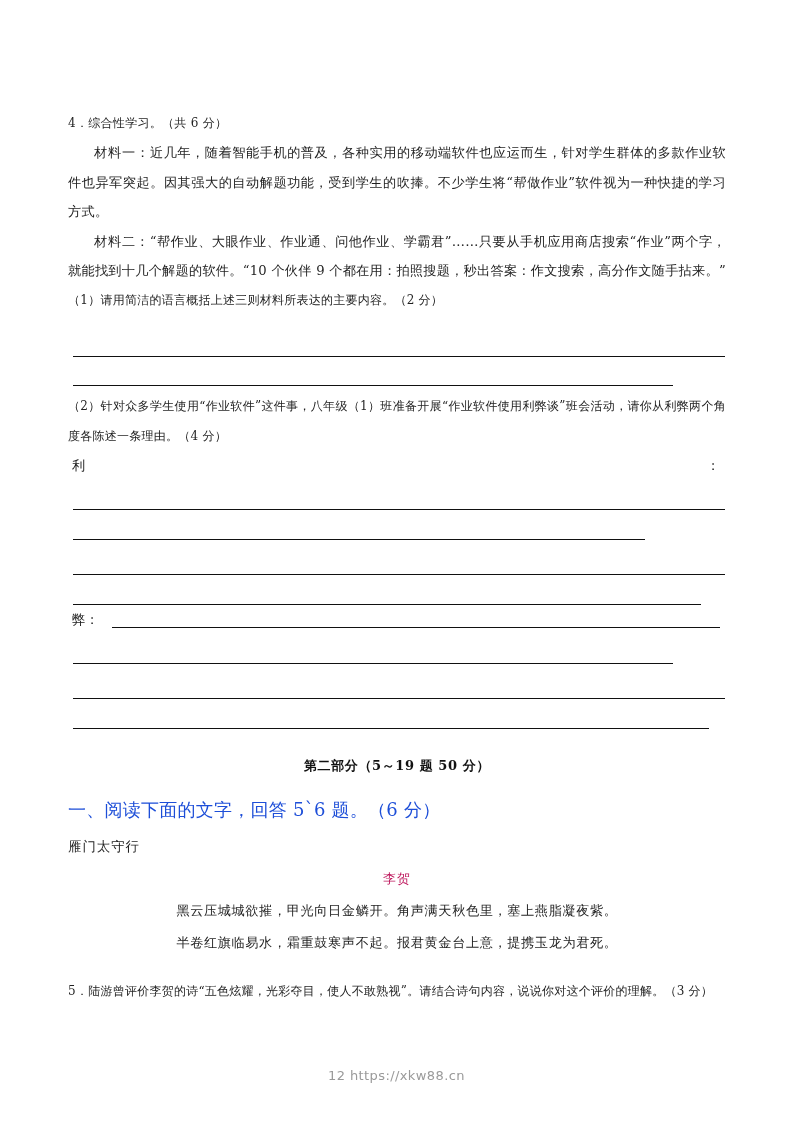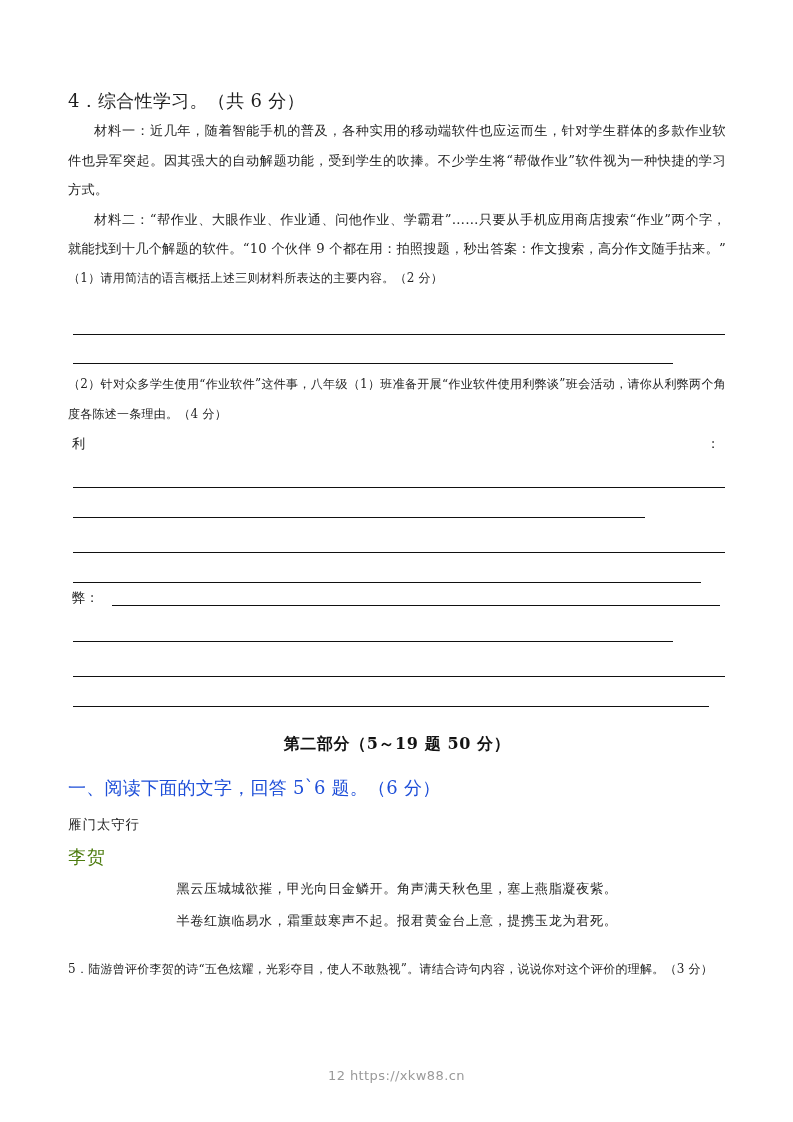--- a/index.html
+++ b/index.html
@@ -25,24 +25,25 @@
   }
   .content {
     position: absolute;
     left: 68px;
     top: 86px;
     width: 658px;
   }
 
   
   .q-head {
-    font-size: 18px;
+    font-size: 12px;
     line-height: 30px;
     letter-spacing: 0.3px;
     color: #1f1f1f;
+    margin-top: 22px;
   }
   .para {
     font-size: 13.2px;
     line-height: 29.5px;
     text-align: justify;
     text-justify: inter-ideograph;
     letter-spacing: 0.25px;
     color: #1f1f1f;
   }
   .para.indent {
@@ -102,45 +103,46 @@
   }
 
   .spacer-12 { height: 12px; }
   .spacer-6  { height: 6px; }
   .spacer-18 { height: 18px; }
   .spacer-22 { height: 22px; }
 
   
   .part-title {
     text-align: center;
-    font-size: 16px;
+    font-size: 13px;
     font-weight: bold;
     line-height: 30px;
     letter-spacing: 0.6px;
     color: #121212;
   }
   .section-line {
     font-size: 18px;
     line-height: 30px;
     letter-spacing: 0.25px;
     color: #1d4ed8;
     margin-top: 8px;
   }
   .poem-title {
     text-align: left;
     font-size: 13.4px;
     line-height: 32px;
     letter-spacing: 1px;
     color: #1f1f1f;
   }
   .poem-author {
-    font-size: 18px;
+    text-align: center;
+    font-size: 13px;
     line-height: 32px;
     letter-spacing: 1px;
-    color: #4d7c0f;
+    color: #be185d;
   }
   .poem-line {
     text-align: center;
     font-size: 13.2px;
     line-height: 32px;
     letter-spacing: 0.6px;
     color: #1f1f1f;
   }
 
   

